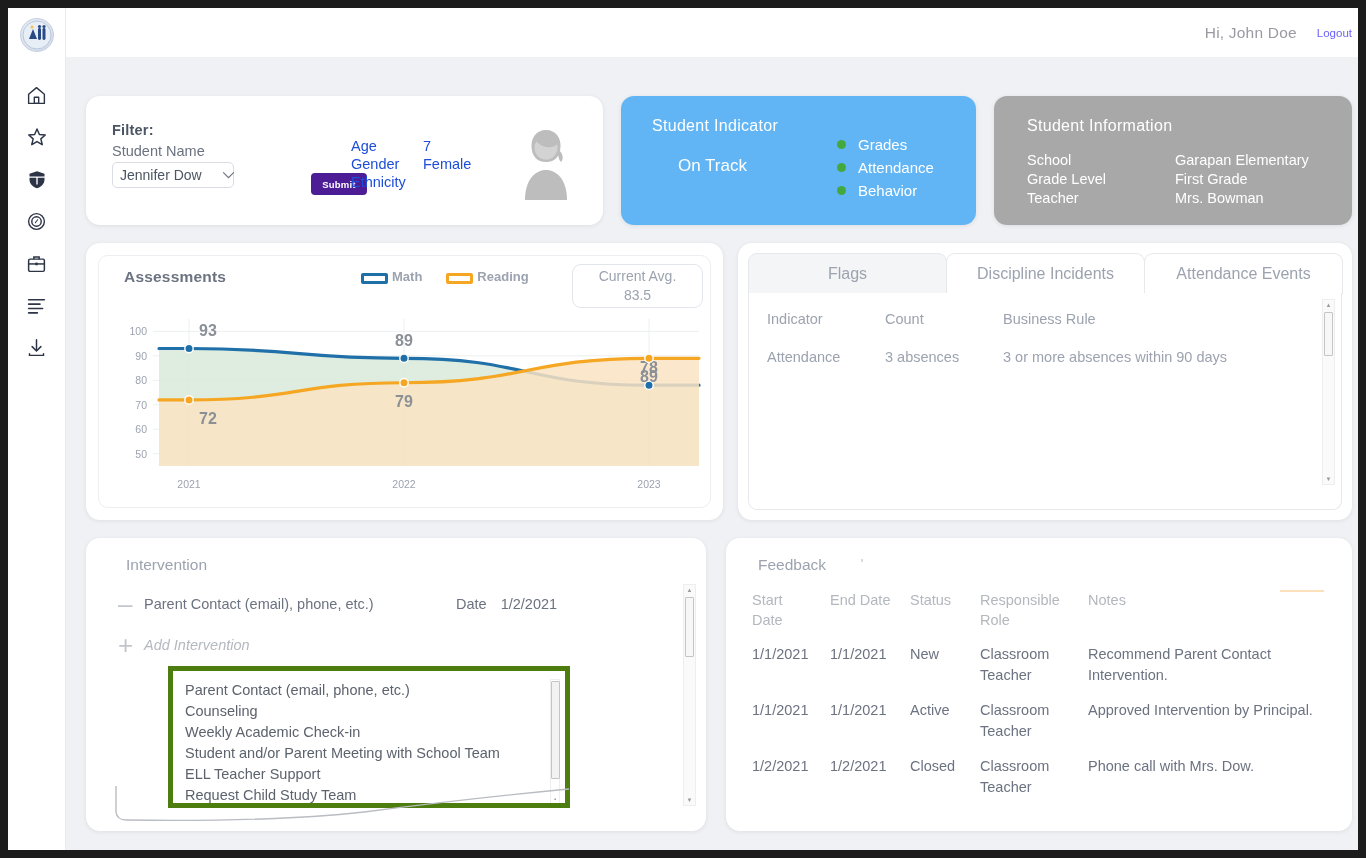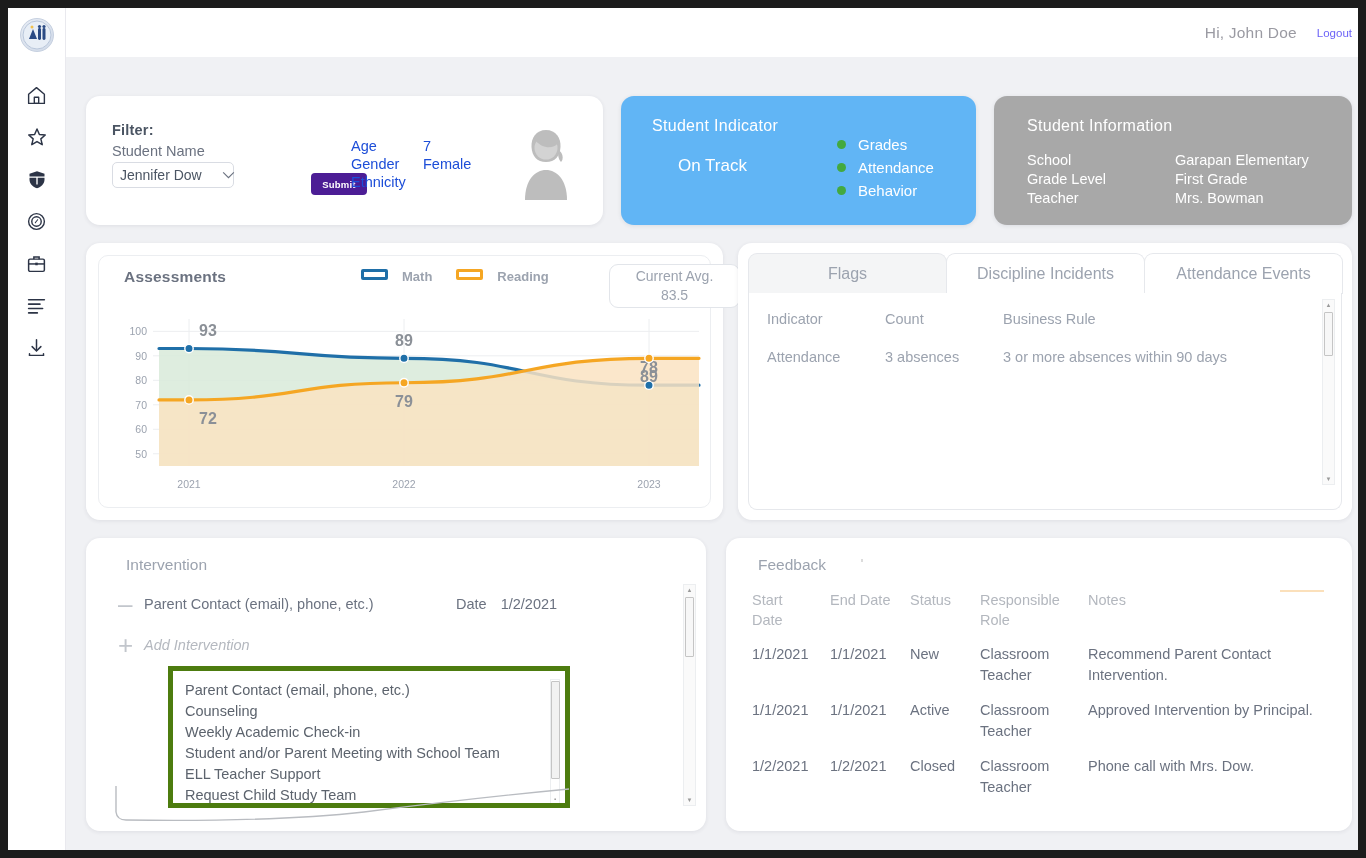--- a/index.html
+++ b/index.html
@@ -122,30 +122,30 @@
 
   
   #assess-card { left: 20px; top: 186px; width: 637px; height: 277px; padding: 12px; }
   .assess-inner {
     width: 100%; height: 100%;
     border: 1px solid #eceef1; border-radius: 10px;
     position: relative; background: #fff;
   }
   .assess-title { position: absolute; left: 25px; top: 12px; font-size: 15.5px; font-weight: bold; color: #6b7280; letter-spacing:.2px;}
   .legend { position: absolute; left: 262px; top: 13px; display: flex; gap: 24px; align-items: center;}
-  .legend-item { display: flex; align-items: flex-start; gap: 14px; }
+  .legend-item { display: flex; align-items: flex-end; gap: 4px; }
   .legend-key { width: 27px; height: 11px; border-radius: 2px; background: #fff; }
   .legend-key.math { border: 3px solid #1f6fa8; }
   .legend-key.read { border: 3px solid #f5a623; }
   .legend-item span { font-size: 13px; font-weight: bold; color: #9ca3af; }
   .avg-box {
     position: absolute; left: 473px; top: 8px; width: 131px; height: 44px;
     border: 1px solid #e2e5ea; border-radius: 9px;
     display: flex; flex-direction: column; align-items: center; justify-content: center;
-    color: #9ca3af; font-size: 14px; line-height: 1.35; background:#fff;margin-left:37px;
+    color: #9ca3af; font-size: 14px; line-height: 1.35; background:#fff;
   }
   .chart-area { position: absolute; left: 0; top: 58px; width: 100%; height: 190px; }
 
   
   #tabs-card { left: 672px; top: 186px; width: 614px; height: 277px; padding: 10px; }
   .tabs-inner { position: relative; width: 100%; height: 100%; }
   .tabrow { display: flex; height: 41px; }
   .tab {
     flex: 1; display: flex; align-items: center; justify-content: center;
     font-size: 16px; color: #9ca3af; cursor: pointer;

